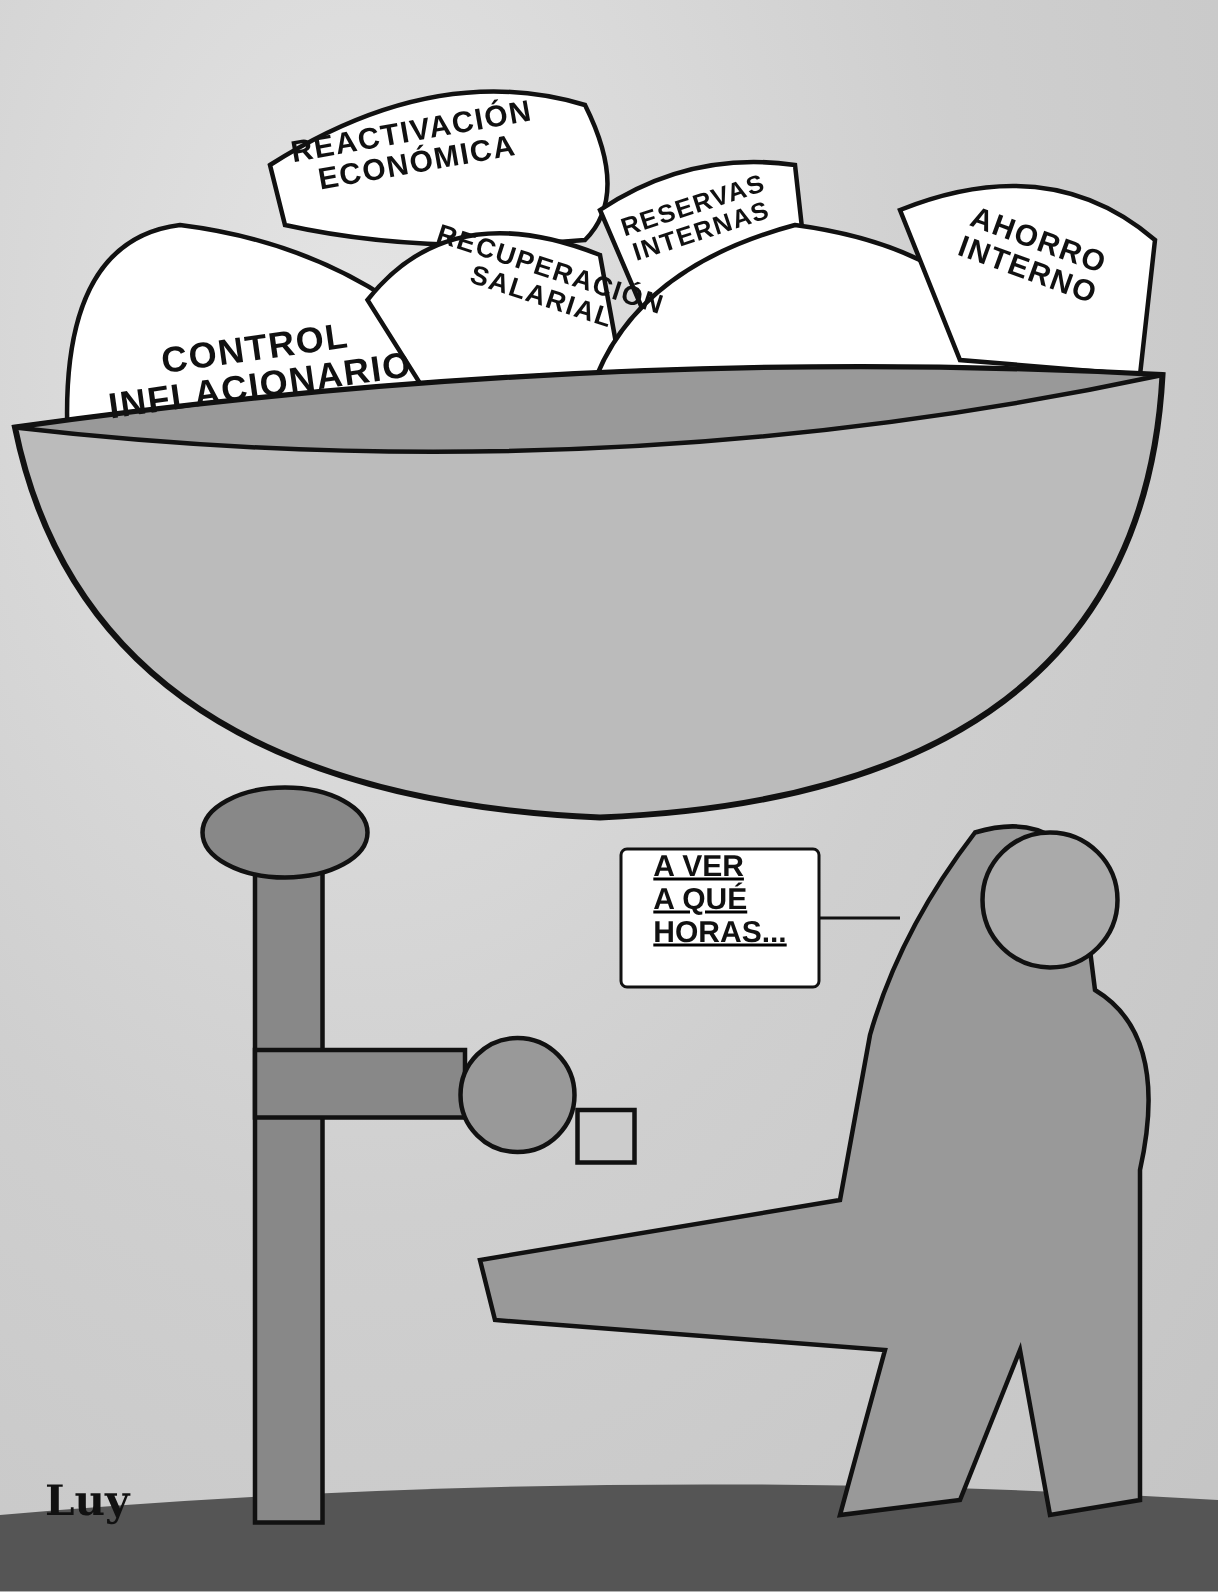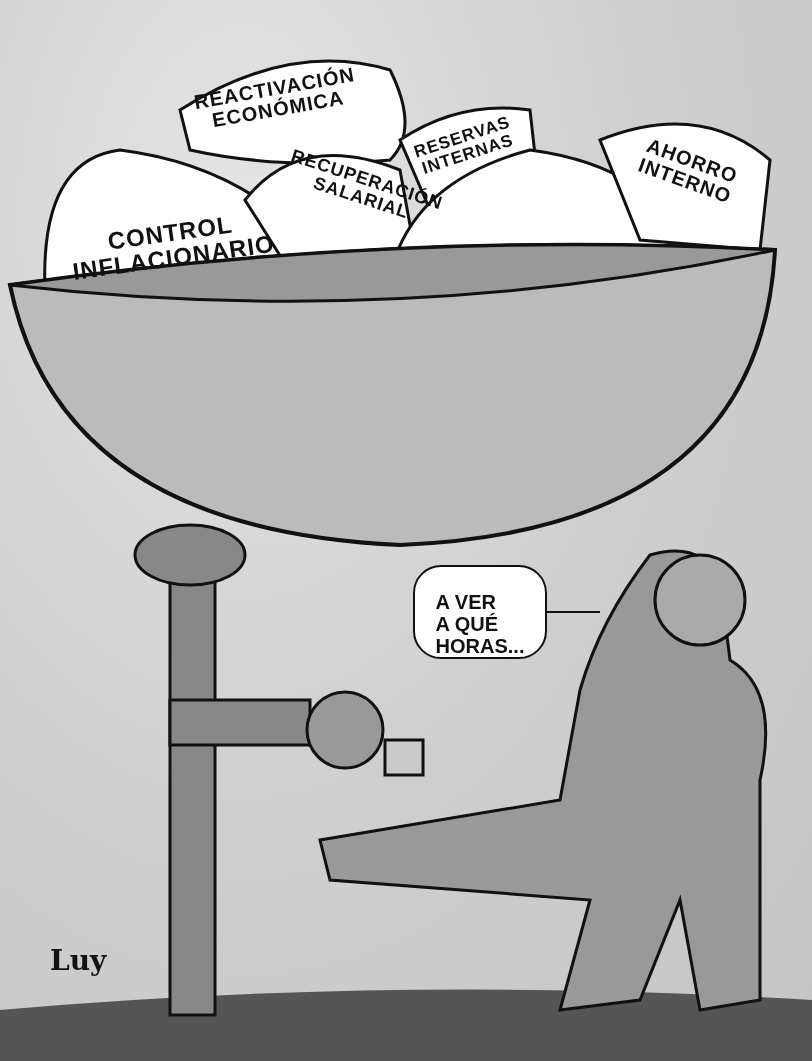--- a/index.html
+++ b/index.html
@@ -1,22 +1,22 @@
 <!DOCTYPE html>
 <html><head>
 <meta charset="utf-8">
 <style>
   html,body{margin:0;padding:0;}
   body{width:812px;height:1061px;overflow:hidden;background:#d6d6d6;font-family:"Liberation Sans",sans-serif;}
   .canvas{position:relative;width:812px;height:1061px;background:radial-gradient(ellipse at 30% 20%,#e4e4e4 0%,#cfcfcf 50%,#c4c4c4 100%);}
   svg{position:absolute;left:0;top:0;}
   .bag-label{position:absolute;font-weight:bold;color:#111;text-align:center;line-height:1.05;letter-spacing:1px;}
-  .bubble{position:absolute;left:413px;top:565px;width:130px;height:90px;background:#fff;border:2px solid #111;border-radius:28px;display:flex;align-items:flex-end;justify-content:center;}
+  .bubble{position:absolute;left:413px;top:565px;width:130px;height:90px;background:#fff;border:2px solid #111;border-radius:5px;display:flex;align-items:flex-start;justify-content:center;text-decoration:underline;}
   .bubble-text{font-weight:bold;font-size:20px;line-height:1.1;color:#111;}
-  .sig{position:absolute;left:30px;top:944px;font-family:"DejaVu Serif",serif;font-size:28px;font-weight:bold;color:#111;margin-left:20px;}
+  .sig{position:absolute;left:30px;top:984px;font-family:"DejaVu Serif",serif;font-size:28px;font-weight:bold;color:#111;}
 </style>
 </head>
 <body>
 
 <div class="canvas">
   <svg width="812" height="1061">
 
     <path d="M0 1010 Q400 975 812 1000 L812 1061 L0 1061Z" fill="#555"></path>
 
     <rect x="170" y="560" width="45" height="455" fill="#888" stroke="#111" stroke-width="3"></rect>

